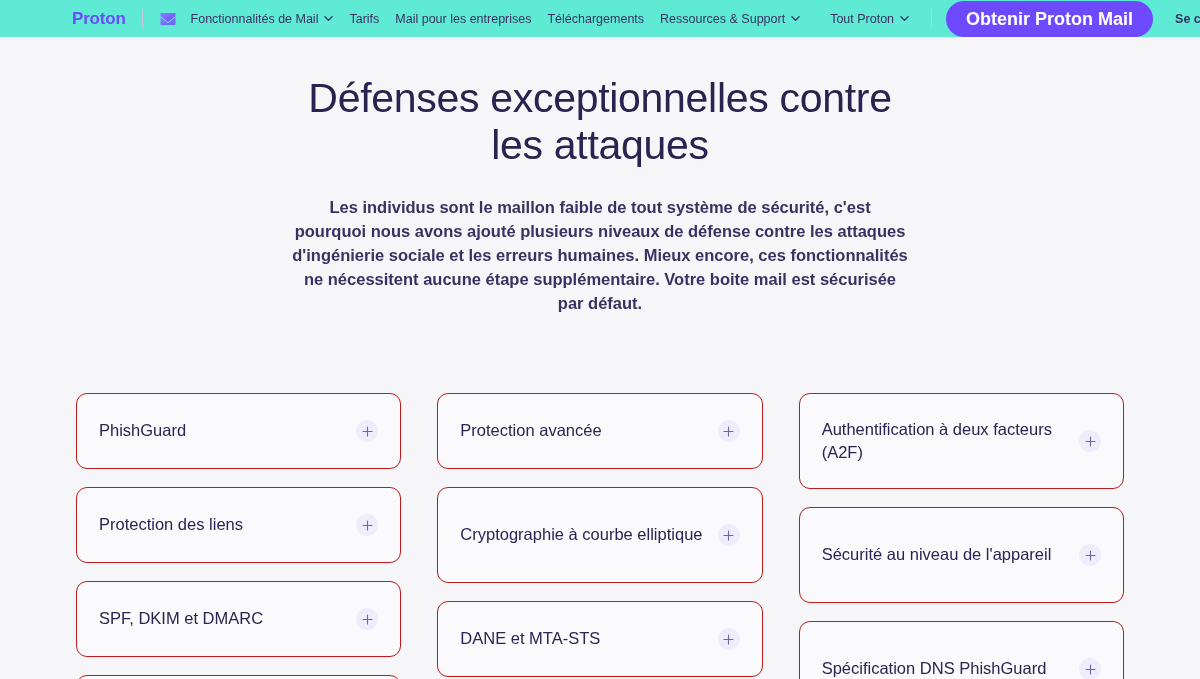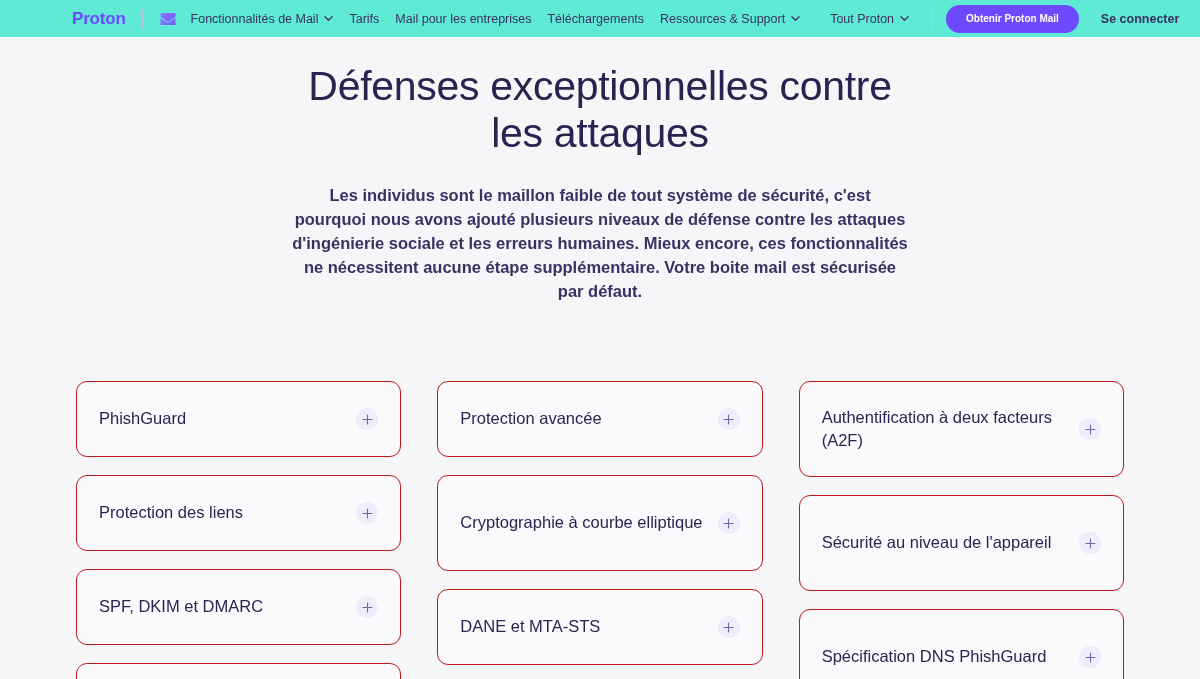--- a/index.html
+++ b/index.html
@@ -87,21 +87,21 @@
 
   .nav-right {
     margin-left: auto;
     display: flex;
     align-items: center;
   }
 
   .cta-button {
     background: #6d4aff;
     color: #ffffff;
-    font-size: 10px;
+    font-size: 18px;
     font-weight: 700;
     border: none;
     border-radius: 18px;
     padding: 9px 20px;
     cursor: pointer;
     font-family: inherit;
     line-height: 1;
   }
 
   .signin-link {
@@ -119,21 +119,21 @@
     padding-top: 26px;
   }
 
   .hero-title {
     font-size: 41px;
     font-weight: 400;
     line-height: 1.14;
     color: #2a2350;
     letter-spacing: -0.3px;
     max-width: 600px;
-    margin: 0 auto;
+    margin: 12px auto;
   }
 
   .hero-sub {
     margin: 28px auto 0;
     max-width: 616px;
     font-size: 16.5px;
     line-height: 1.45;
     color: #3a3163;
     font-weight: 700;
   }

